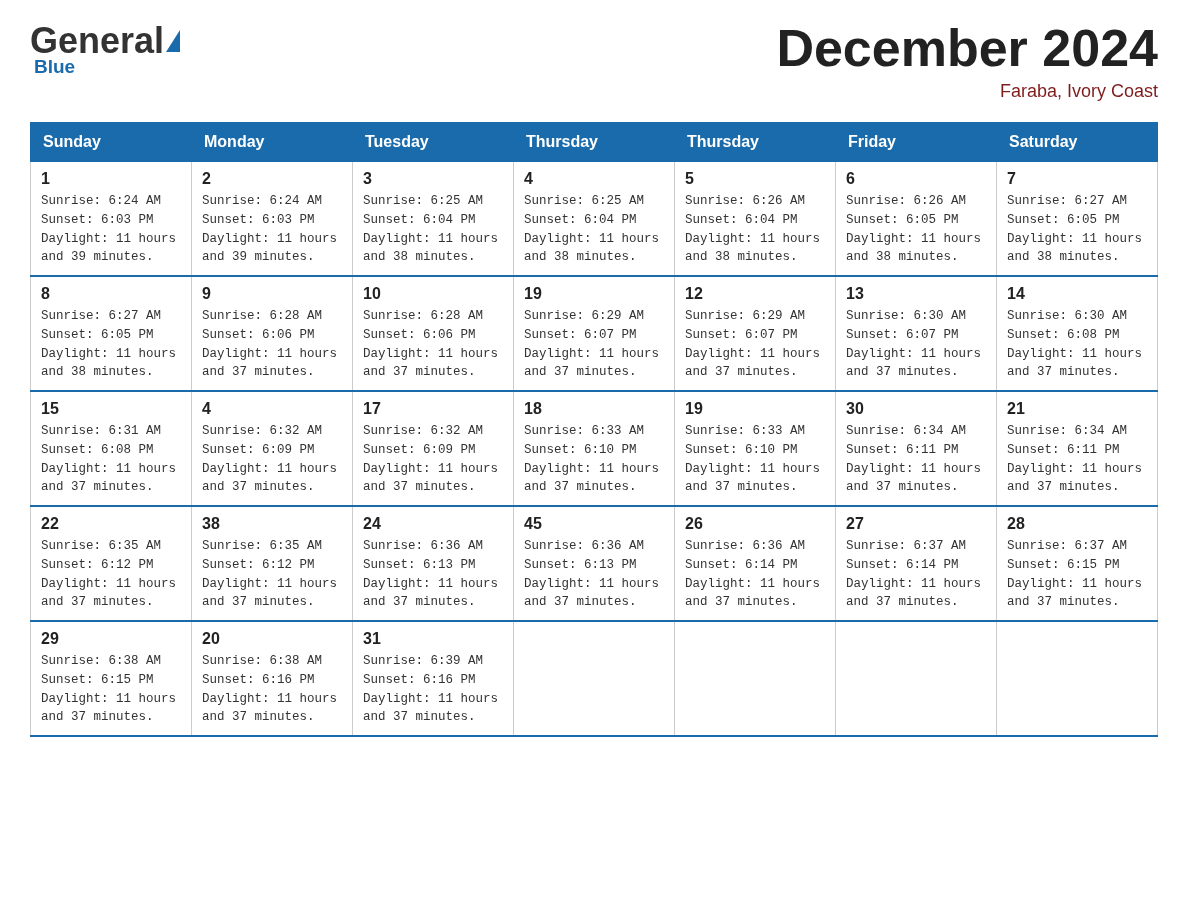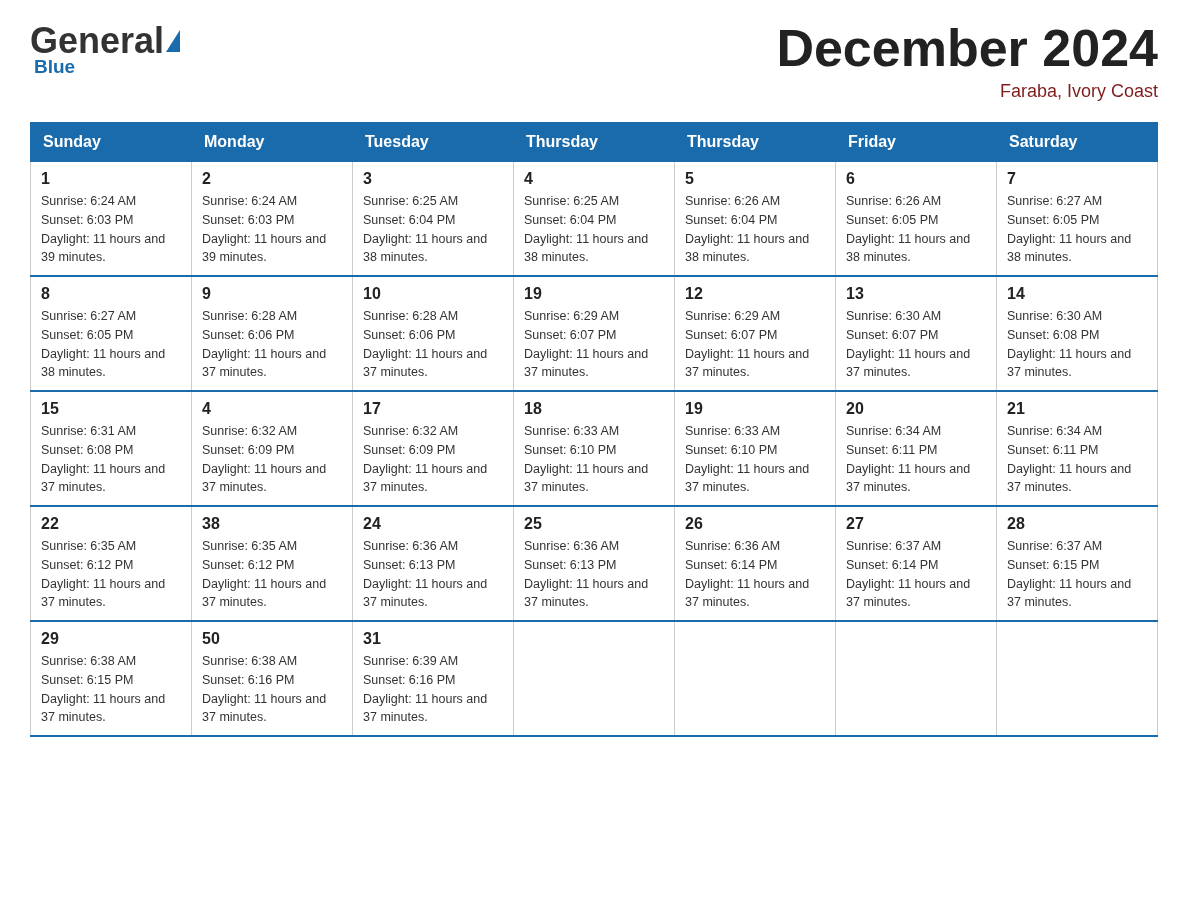--- a/index.html
+++ b/index.html
@@ -85,20 +85,21 @@
       font-size: 16px;
       font-weight: bold;
       color: #222;
       display: block;
       margin-bottom: 4px;
     }
     .day-info {
       font-size: 12.5px;
       color: #333;
       line-height: 1.5;
+      font-family: Liberation Mono, monospace;
     }
     .empty-cell {
       background: #fff;
     }
     .calendar tbody tr {
       border-bottom: 2px solid #1a6bab;
     }
   </style>
 </head>
 <body>
@@ -283,21 +284,21 @@
         </td>
         <td>
           <span class="day-number">19</span>
           <div class="day-info">
             Sunrise: 6:33 AM<br>
             Sunset: 6:10 PM<br>
             Daylight: 11 hours and 37 minutes.
           </div>
         </td>
         <td>
-          <span class="day-number">20</span>
+          <span class="day-number">30</span>
           <div class="day-info">
             Sunrise: 6:34 AM<br>
             Sunset: 6:11 PM<br>
             Daylight: 11 hours and 37 minutes.
           </div>
         </td>
         <td>
           <span class="day-number">21</span>
           <div class="day-info">
             Sunrise: 6:34 AM<br>
@@ -325,21 +326,21 @@
         </td>
         <td>
           <span class="day-number">24</span>
           <div class="day-info">
             Sunrise: 6:36 AM<br>
             Sunset: 6:13 PM<br>
             Daylight: 11 hours and 37 minutes.
           </div>
         </td>
         <td>
-          <span class="day-number">25</span>
+          <span class="day-number">45</span>
           <div class="day-info">
             Sunrise: 6:36 AM<br>
             Sunset: 6:13 PM<br>
             Daylight: 11 hours and 37 minutes.
           </div>
         </td>
         <td>
           <span class="day-number">26</span>
           <div class="day-info">
             Sunrise: 6:36 AM<br>
@@ -367,21 +368,21 @@
       <tr>
         <td>
           <span class="day-number">29</span>
           <div class="day-info">
             Sunrise: 6:38 AM<br>
             Sunset: 6:15 PM<br>
             Daylight: 11 hours and 37 minutes.
           </div>
         </td>
         <td>
-          <span class="day-number">50</span>
+          <span class="day-number">20</span>
           <div class="day-info">
             Sunrise: 6:38 AM<br>
             Sunset: 6:16 PM<br>
             Daylight: 11 hours and 37 minutes.
           </div>
         </td>
         <td>
           <span class="day-number">31</span>
           <div class="day-info">
             Sunrise: 6:39 AM<br>

